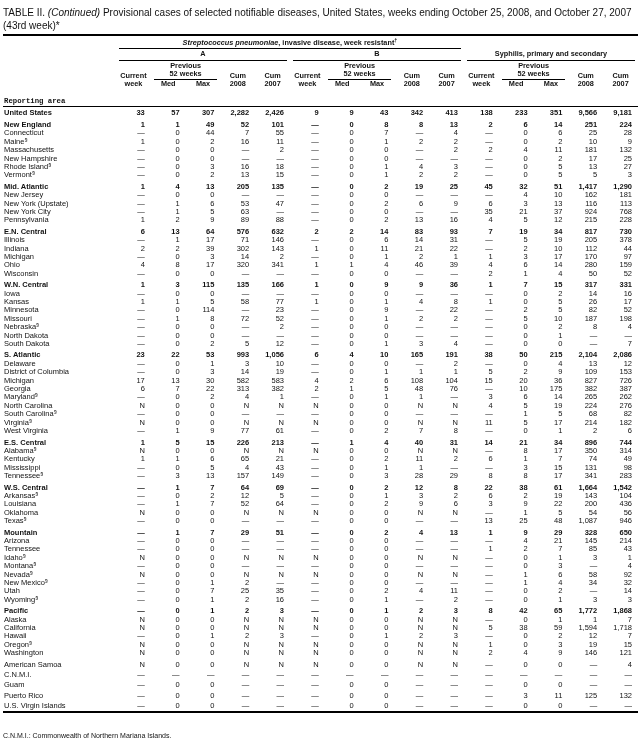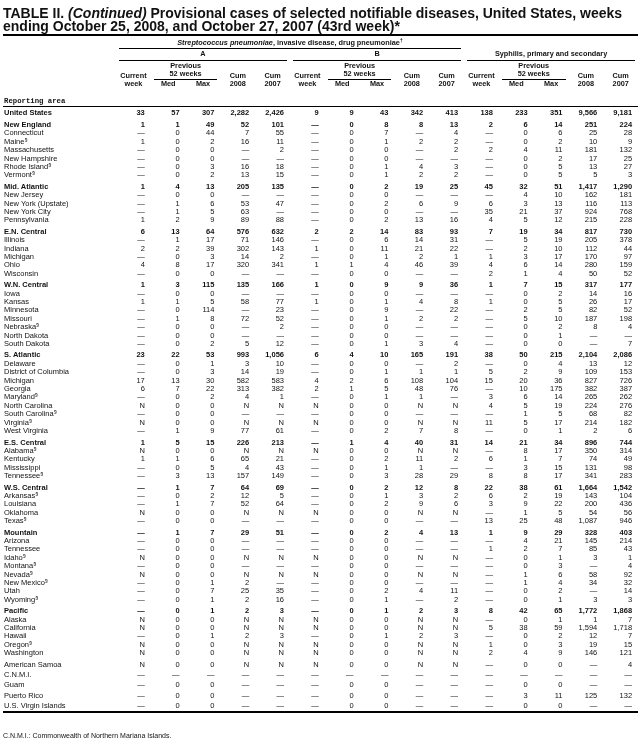--- a/index.html
+++ b/index.html
@@ -3,21 +3,21 @@
 <meta charset="utf-8">
 <style>
   * { margin:0; padding:0; box-sizing:border-box; }
   html,body { background:#fff; }
   body {
     width:641px; height:746px; overflow:hidden;
     color:#121212;
     font-family:"Liberation Sans","DejaVu Sans",sans-serif;
     padding:7px 3px 0 3px;
   }
-  .title { font-weight:bold; font-size:14px; line-height:12.5px; }
+  .title { font-weight:normal; font-size:10px; line-height:12.5px; }
   .title i { font-style:italic; }
   .title-rule { border-top:2.5px solid #000; margin-top:2px; }
 
   table {
     width:635px; table-layout:fixed; border-collapse:collapse;
     margin-top:3px; border-bottom:2px solid #000;
   }
   col.c-lbl { width:113px; }
   col.c-num { width:34.8px; }
 
@@ -67,21 +67,21 @@
     <col class="c-num">
       <col class="c-num">
       <col class="c-num">
       <col class="c-num">
       <col class="c-num">
   </colgroup>
   <thead>
     <tr class="h1">
       <th rowspan="4" class="lbl-h bb"><span>Reporting area</span></th>
       <th colspan="10" class="grp">
-          <div class="rule"><i>Streptococcus pneumoniae</i><span>, invasive disease, drug pneumoniae</span><sup>†</sup></div>
+          <div class="rule"><i>Streptococcus pneumoniae</i><span>, invasive disease, week resistant</span><sup>†</sup></div>
         </th>
       <th colspan="5"></th>
     </tr>
     <tr class="h2">
       <th colspan="5">
           <div class="rule">A</div>
         </th>
       <th colspan="5">
           <div class="rule">B</div>
         </th>
@@ -470,21 +470,21 @@
         <td>166</td>
         <td>1</td>
         <td>0</td>
         <td>9</td>
         <td>9</td>
         <td>36</td>
         <td>1</td>
         <td>7</td>
         <td>15</td>
         <td>317</td>
-        <td>177</td>
+        <td>331</td>
       </tr>
       <tr class="state">
         <td class="lbl">Iowa</td>
         <td>—</td>
         <td>0</td>
         <td>0</td>
         <td>—</td>
         <td>—</td>
         <td>—</td>
         <td>0</td>
@@ -974,21 +974,21 @@
         <td>51</td>
         <td>—</td>
         <td>0</td>
         <td>2</td>
         <td>4</td>
         <td>13</td>
         <td>1</td>
         <td>9</td>
         <td>29</td>
         <td>328</td>
-        <td>403</td>
+        <td>650</td>
       </tr>
       <tr class="state">
         <td class="lbl">Arizona</td>
         <td>—</td>
         <td>0</td>
         <td>0</td>
         <td>—</td>
         <td>—</td>
         <td>—</td>
         <td>0</td>

